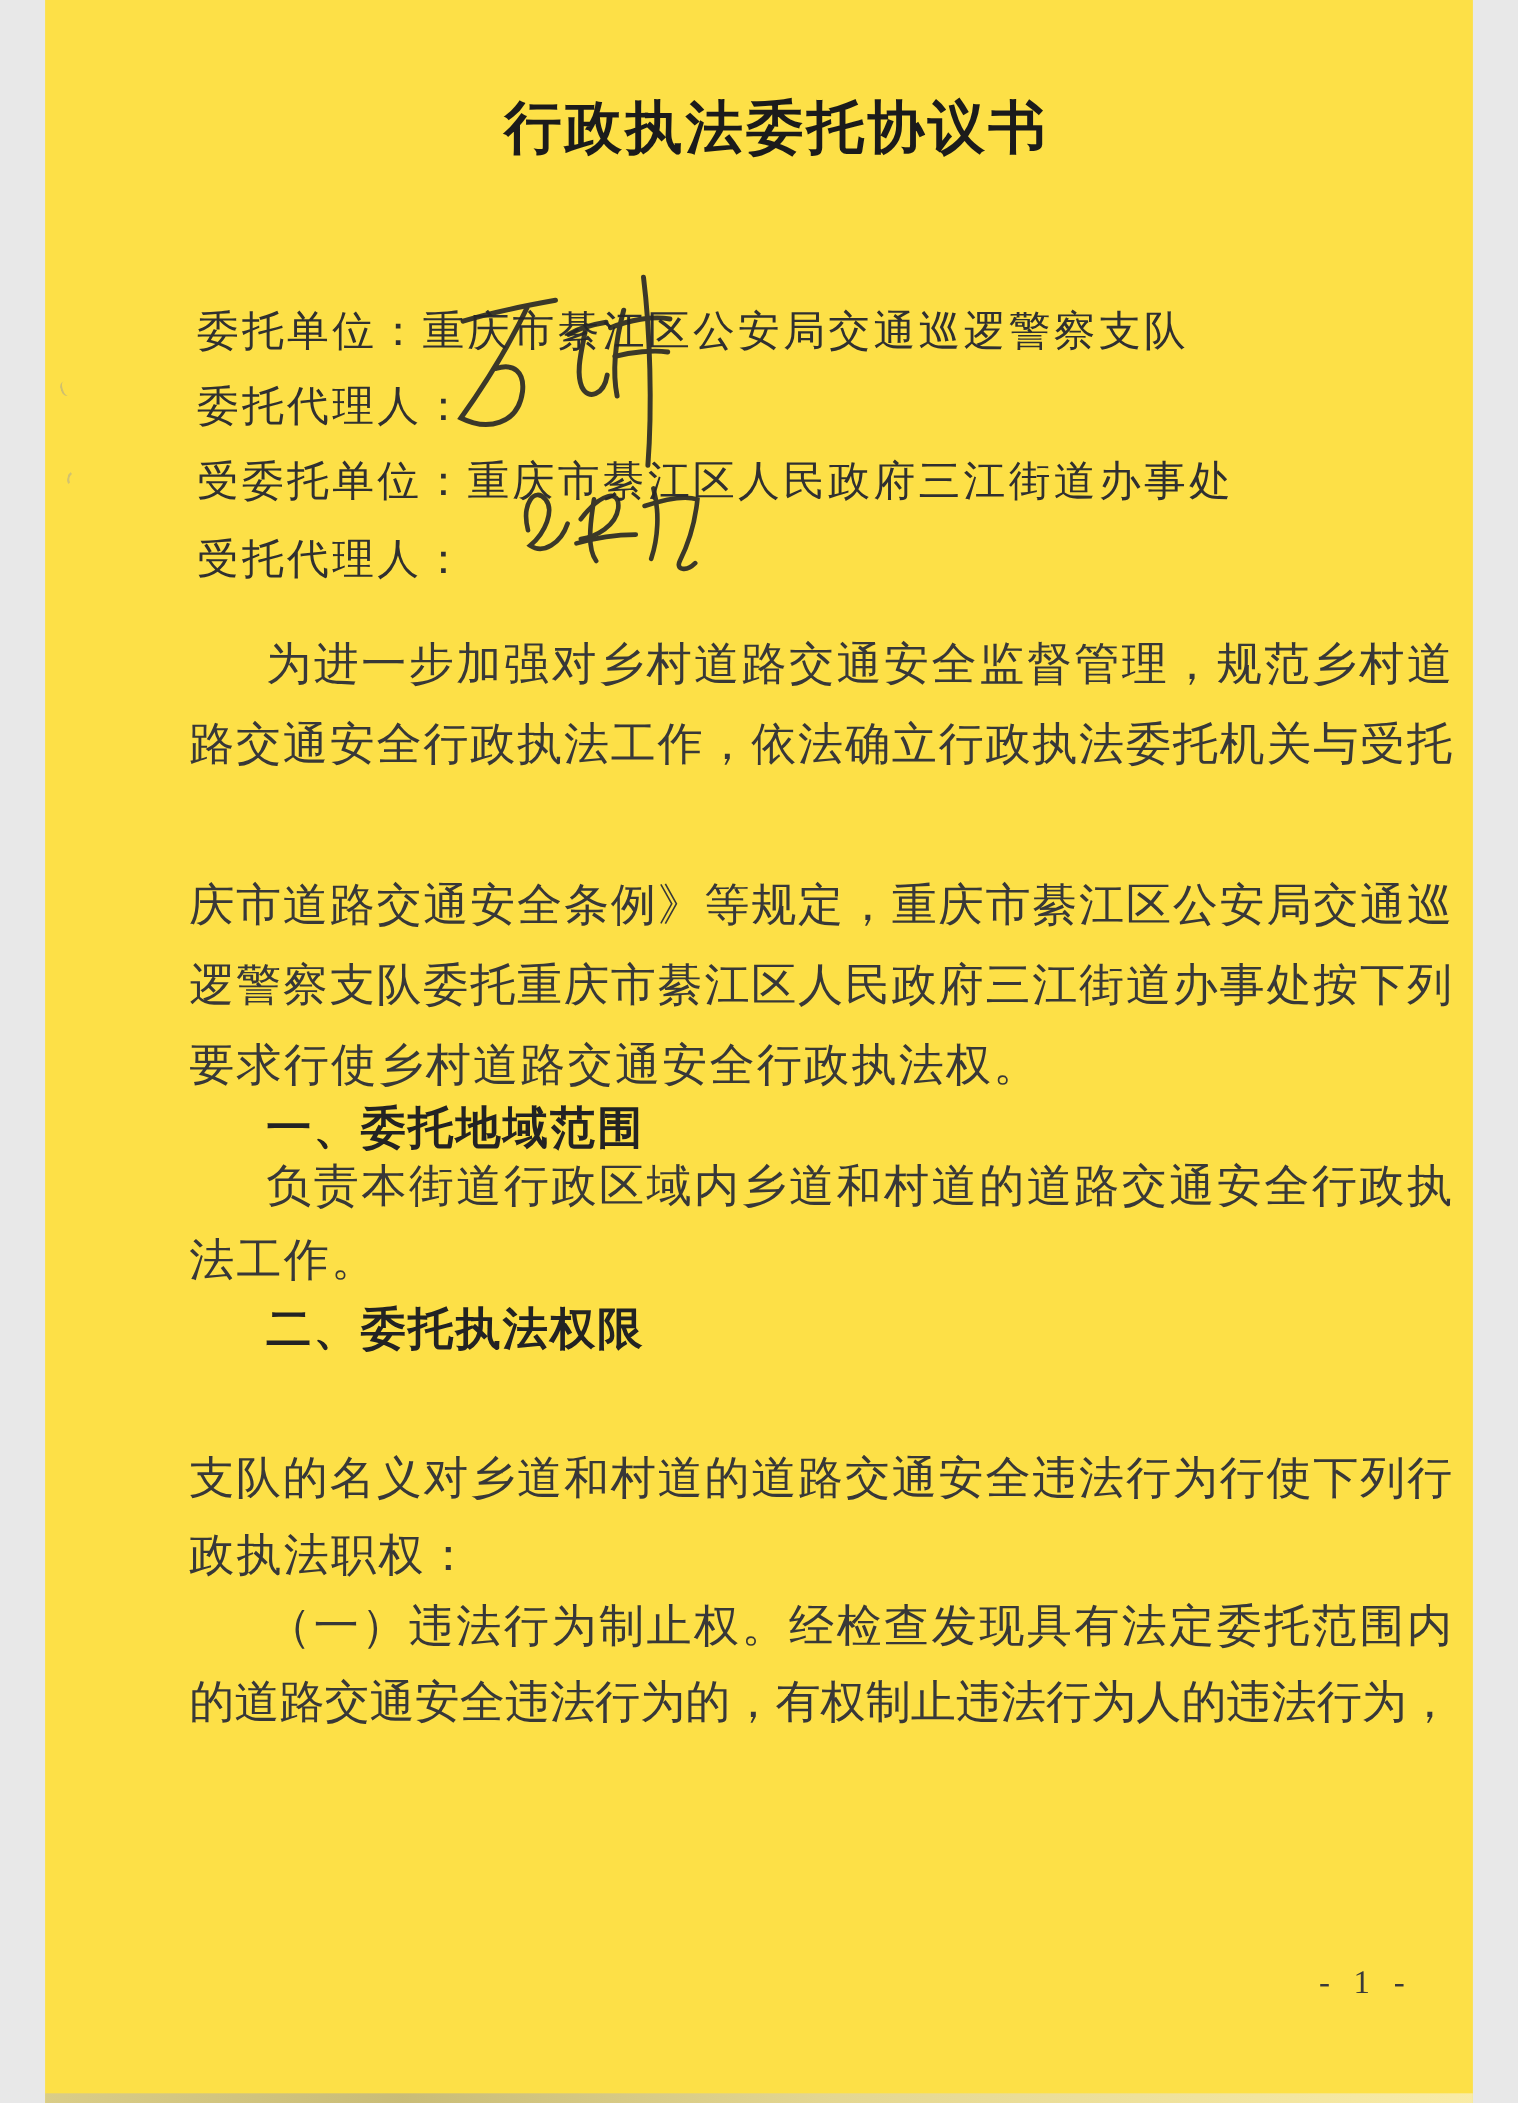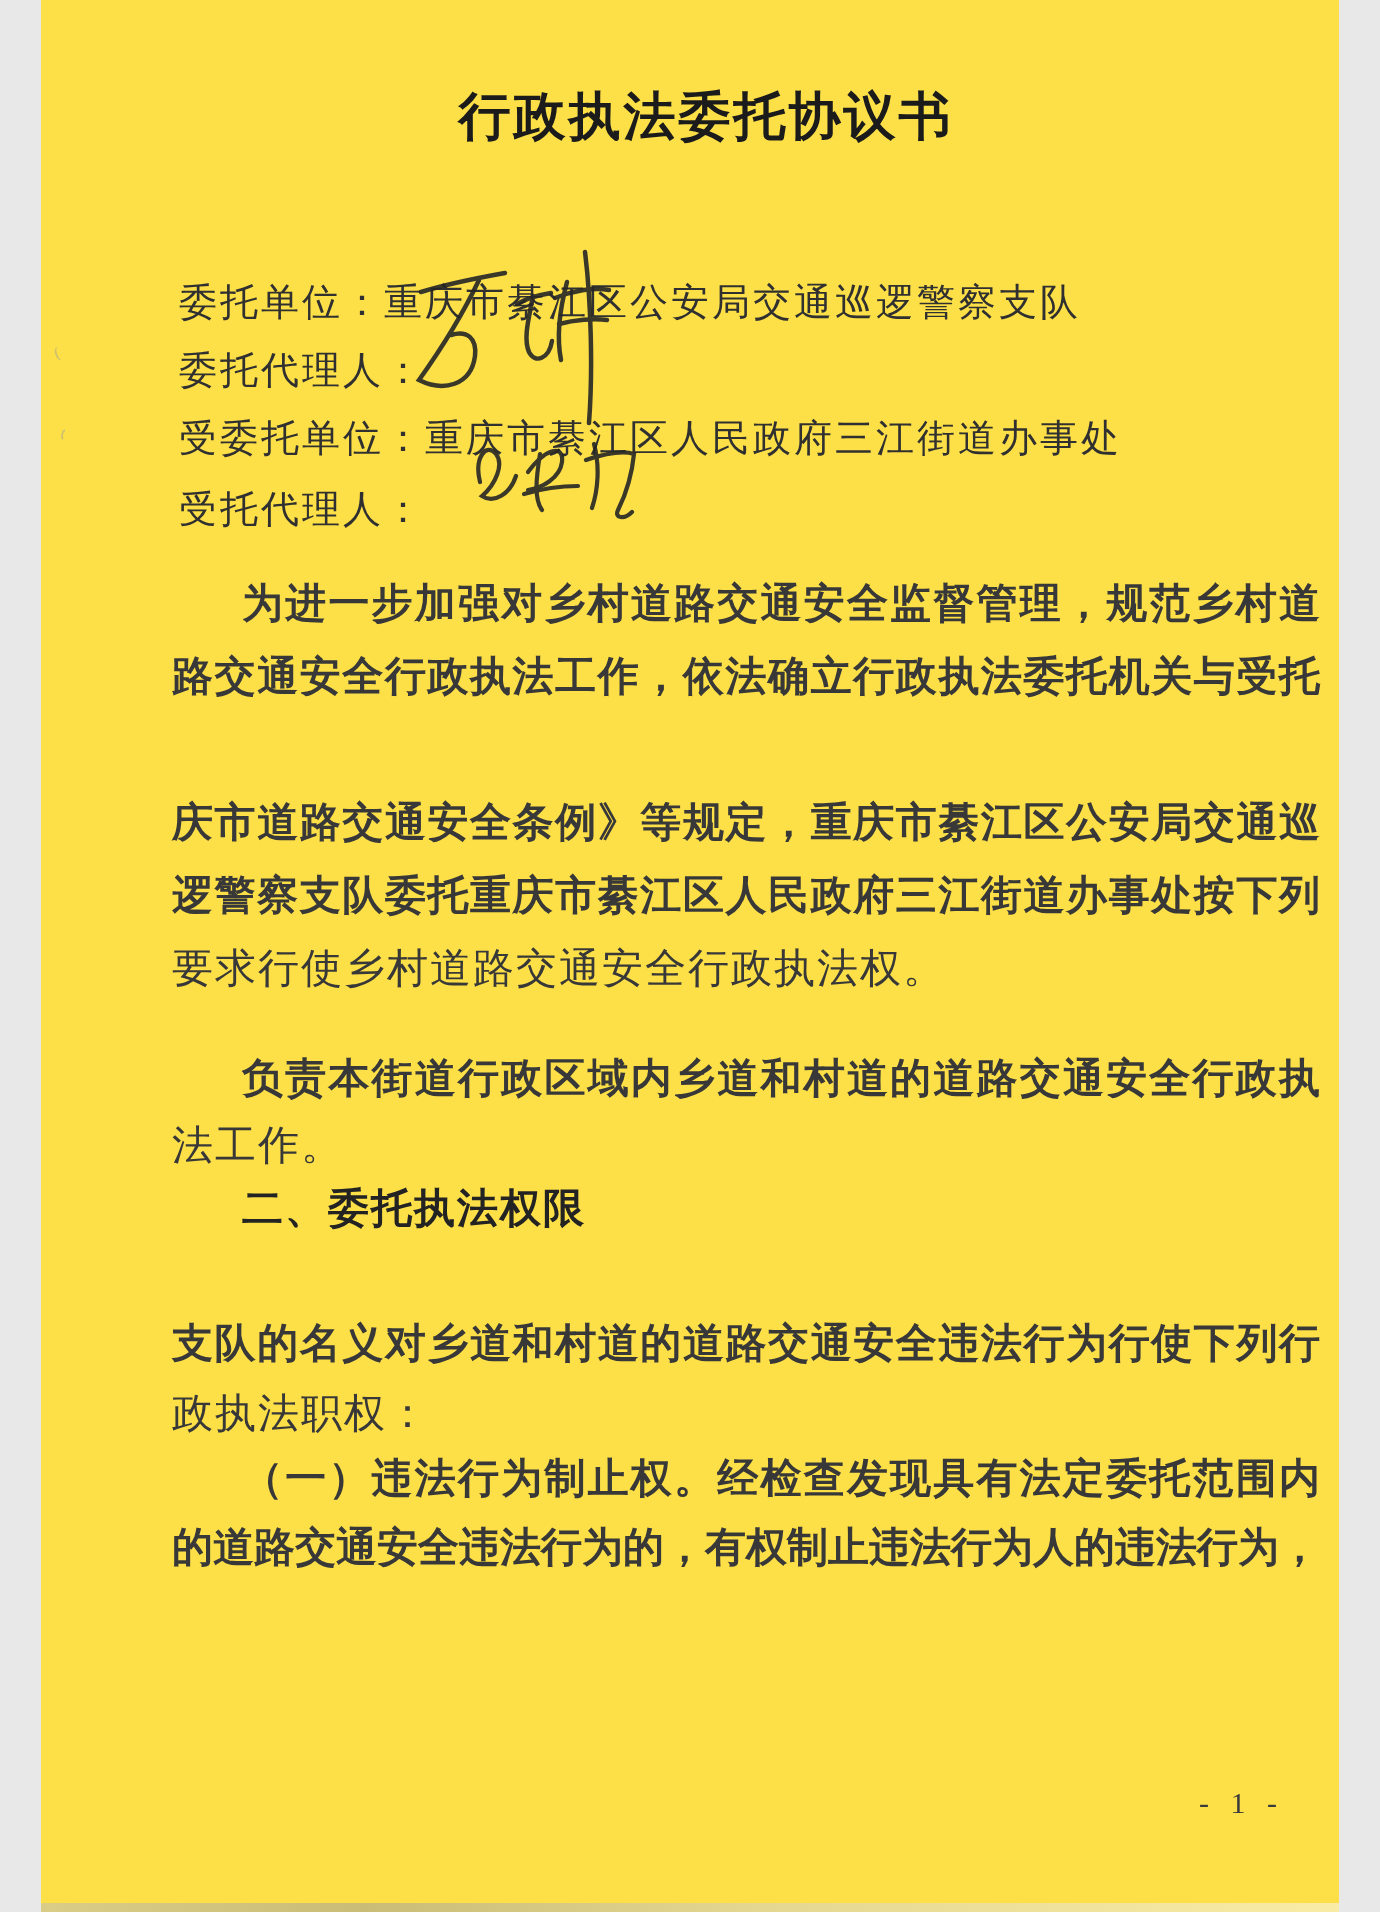--- a/index.html
+++ b/index.html
@@ -27,21 +27,21 @@
   .fr2{top:68px;}
   .fr3{top:136px;}
   .fr4{top:207px;}
   .sig{position:absolute;}
   .sig svg{display:block;}
   .bline{
     position:absolute;left:131px;width:1148px;
     font-size:41px;line-height:50px;color:#383838;
     white-space:normal;
   }
-  .just{text-align:justify;text-align-last:justify;font-weight:bold;}
+  .just{text-align:justify;text-align-last:justify;}
   .nat{letter-spacing:2px;}
   .ind{text-indent:70px;}
   .bhead{
     font-family:"Liberation Sans", sans-serif;
     font-weight:bold;font-size:41px;letter-spacing:2px;
     color:#232323;text-indent:70px;text-align:left;text-align-last:left;
   }
   .page-number{
     position:absolute;left:1158px;top:1786px;
     font-size:30px;letter-spacing:7px;color:#3a3a3a;
@@ -109,20 +109,21 @@
       </g>
     </svg>
   </div>
 
   <div class="bline just ind" style="top:578px">为进一步加强对乡村道路交通安全监督管理，规范乡村道</div>
   <div class="bline just" style="top:651px">路交通安全行政执法工作，依法确立行政执法委托机关与受托</div>
   <div class="bline just" style="top:797px">庆市道路交通安全条例》等规定，重庆市綦江区公安局交通巡</div>
   <div class="bline just" style="top:870px">逻警察支队委托重庆市綦江区人民政府三江街道办事处按下列</div>
   <div class="bline nat" style="top:943px">要求行使乡村道路交通安全行政执法权。</div>
 
+  <div class="bline bhead" style="top:1000px">一、委托地域范围</div>
   <div class="bline just ind" style="top:1053px">负责本街道行政区域内乡道和村道的道路交通安全行政执</div>
   <div class="bline nat" style="top:1120px">法工作。</div>
 
   <div class="bline bhead" style="top:1183px">二、委托执法权限</div>
   <div class="bline just" style="top:1318px">支队的名义对乡道和村道的道路交通安全违法行为行使下列行</div>
   <div class="bline nat" style="top:1388px">政执法职权：</div>
 
   <div class="bline just ind" style="top:1453px">（一）违法行为制止权。经检查发现具有法定委托范围内</div>
   <div class="bline just" style="top:1522px">的道路交通安全违法行为的，有权制止违法行为人的违法行为，</div>
 

